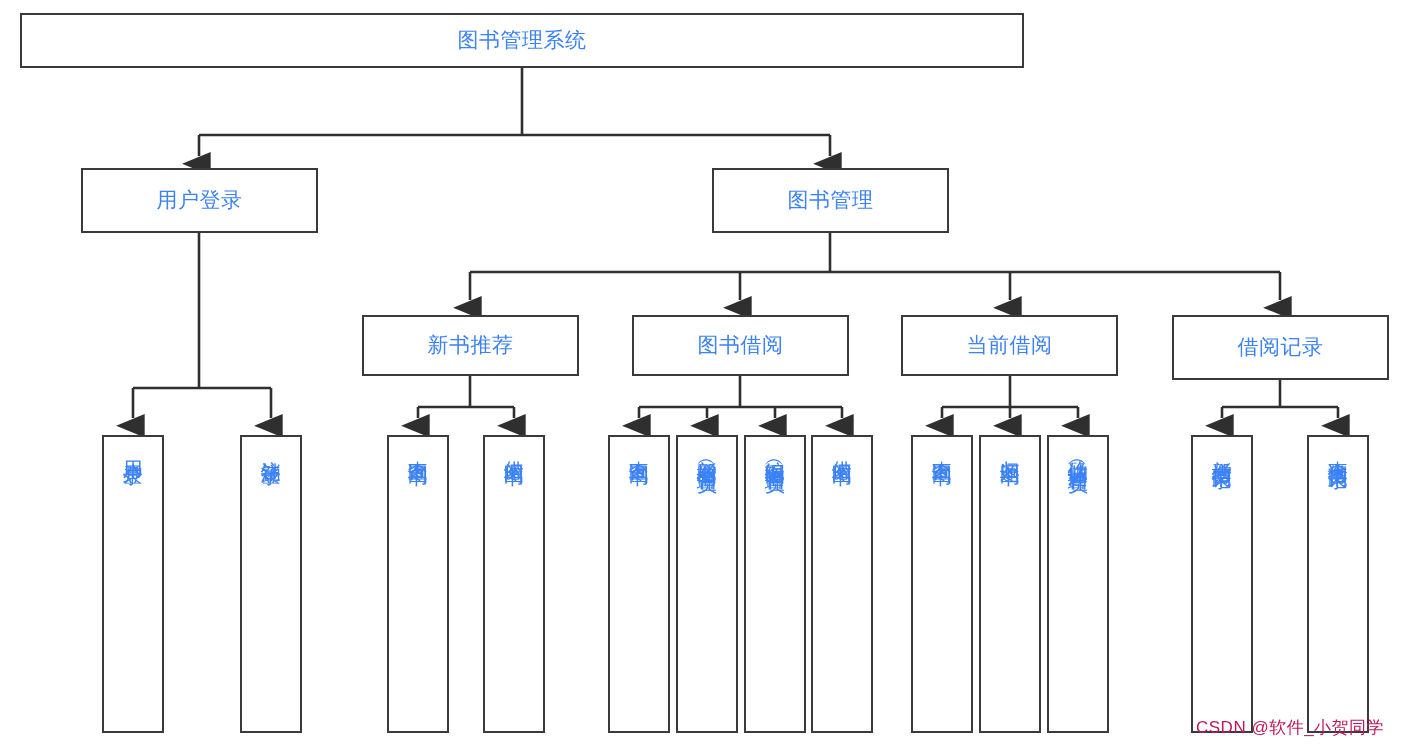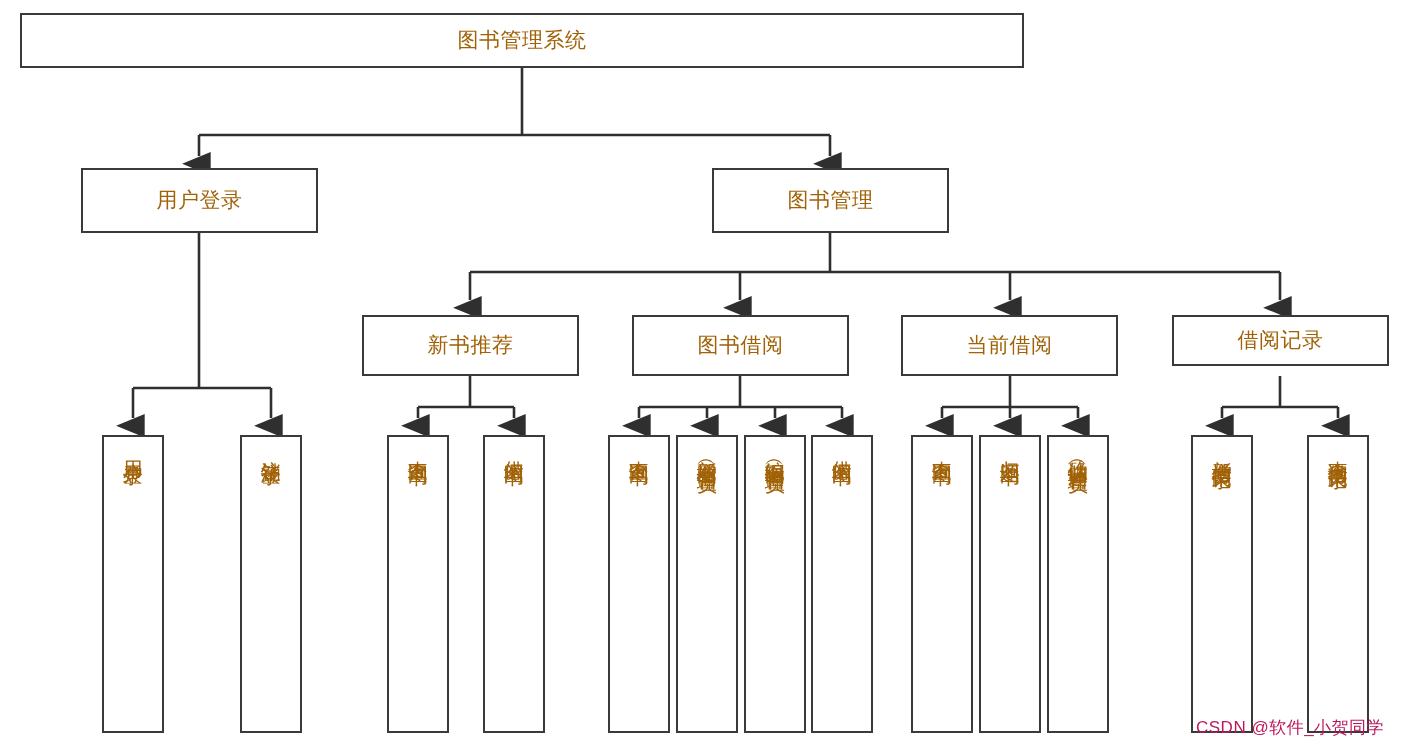--- a/index.html
+++ b/index.html
@@ -23,21 +23,21 @@
     pointer-events:none;
   }
   .node{
     position:absolute;
     box-sizing:border-box;
     background:#ffffff;
     border:2.5px solid #3a3a3a;
     display:flex;
     align-items:center;
     justify-content:center;
-    color:#a16207;
+    color:#3b82f6;
   }
   .node .lbl{
     display:block;
     text-align:center;
     line-height:1.18;
     white-space:nowrap;
   }
   
   .node.horiz .lbl{
     font-size:21px;
@@ -135,21 +135,21 @@
 
   <div class="node horiz" style="left:712px; top:168px; width:237px; height:65px;">
     <span class="lbl">图书管理</span>
   </div>
   <div class="node horiz" style="left:632px; top:315px; width:217px; height:61px;align-items:center;">
     <span class="lbl">图书借阅</span>
   </div>
   <div class="node horiz" style="left:901px; top:315px; width:217px; height:61px;">
     <span class="lbl">当前借阅</span>
   </div>
-  <div class="node horiz" style="left:1172px; top:315px; width:217px; height:51px;">
+  <div class="node horiz" style="left:1172px; top:315px; width:217px; height:65px;">
     <span class="lbl">借阅记录</span>
   </div>
 
   <div class="node vert" style="left:102px; top:435px; width:62px; height:298px;">
     <span class="lbl">用户登录</span>
   </div>
   <div class="node vert" style="left:240px; top:435px; width:62px; height:298px;">
     <span class="lbl">注销登录</span>
   </div>
 

